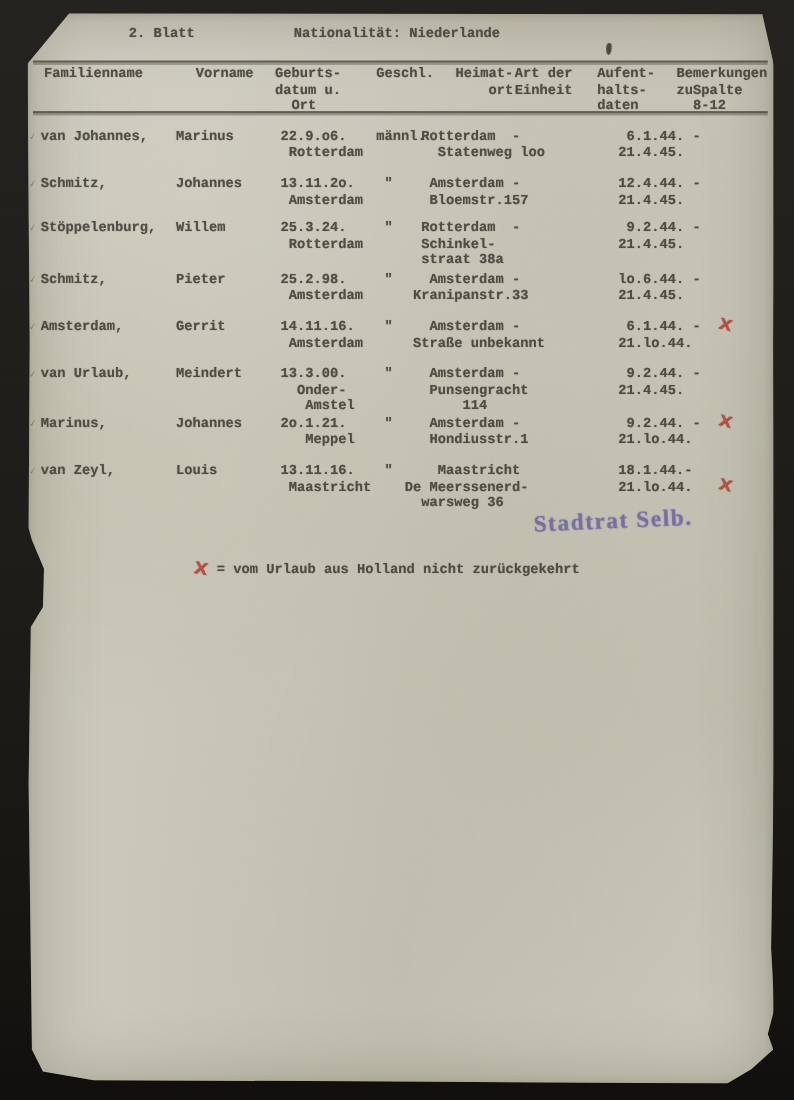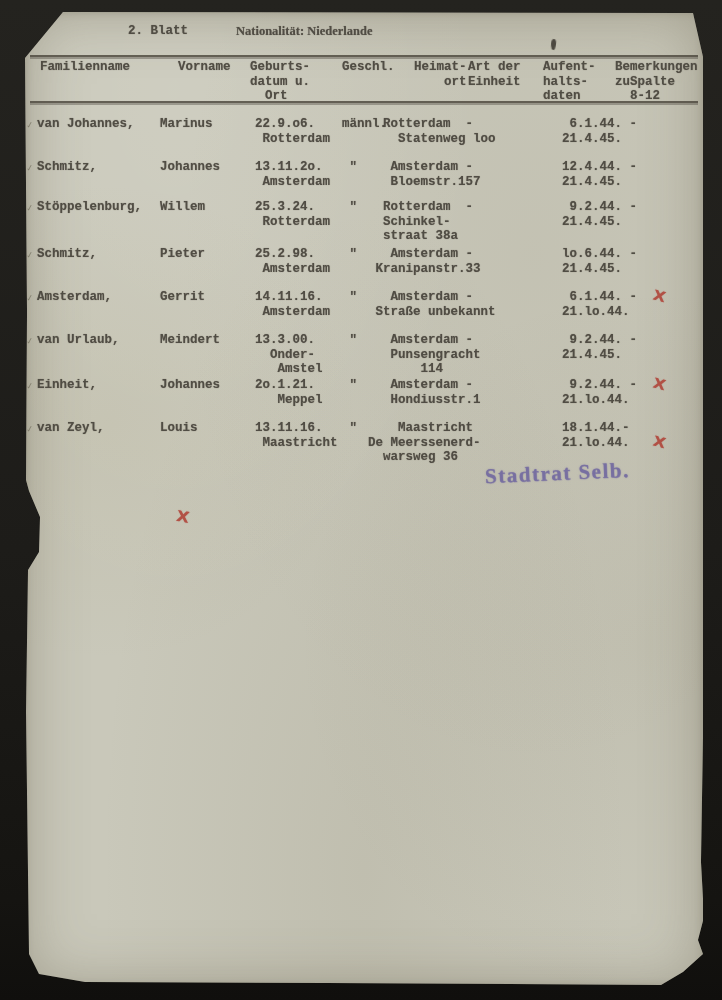--- a/index.html
+++ b/index.html
@@ -46,22 +46,22 @@
   .h-hei{left:389px}.h-ein{left:443px}.h-auf{left:518px}.h-bem{left:590px}
   .header{position:absolute;left:0;top:48px;width:678px;height:0;}
   .rule{
     position:absolute;left:5px;width:668px;height:2px;
     background:rgba(72,67,58,.8);
     box-shadow:0 2px 0 rgba(72,67,58,.38);
     filter:blur(.4px);
   }
   .rule-top{top:43px;}
   .rule-bottom{top:89px;}
-  .title-sheet{left:103px;top:12px;text-align:center;}
-  .title-nat{left:211px;top:12px;font-family:Liberation Serif, serif;}
+  .title-sheet{left:92px;top:12px;text-align:center;}
+  .title-nat{left:242px;top:12px;}
   .ink-blob{
     position:absolute;left:526px;top:27px;width:5px;height:11px;
     background:#38342d;border-radius:50% 50% 45% 55%/42% 42% 58% 58%;
     transform:rotate(5deg);opacity:.85;filter:blur(.3px);
   }
   .stamp{
     position:absolute;left:460px;top:449px;
     font:bold 21px "Liberation Serif", serif;
     color:rgba(116,107,160,.82);
     letter-spacing:1.5px;
@@ -186,21 +186,21 @@
       <span class="tw cell c-ges"> "</span>
       <span class="tw cell c-hei">   Amsterdam -
    Punsengracht
        114</span>
       <span class="tw cell c-auf"> 9.2.44. -
 21.4.45.</span>
     </div>
 
     <div class="row" style="top:366px">
       <span class="tw cell c-check">✓</span>
-      <span class="tw cell c-fam">Einheit,</span>
+      <span class="tw cell c-fam">Marinus,</span>
       <span class="tw cell c-vor">Johannes</span>
       <span class="tw cell c-geb">2o.1.21.
    Meppel</span>
       <span class="tw cell c-ges"> "</span>
       <span class="tw cell c-hei">   Amsterdam -
    Hondiusstr.1</span>
       <span class="tw cell c-auf"> 9.2.44. -
 21.lo.44.</span>
       <span class="xmark">X</span>
     </div>
@@ -216,15 +216,16 @@
 De Meerssenerd-
   warsweg 36</span>
       <span class="tw cell c-auf">18.1.44.-
 21.lo.44.</span>
       <span class="xmark x2">X</span>
     </div>
 
     <div class="stamp">Stadtrat Selb.</div>
 
     <span class="legend-x">X</span>
+    <span class="tw legend-text">= vom Urlaub aus Holland nicht zurückgekehrt</span>
 
   </div>
 </div>
 
 </body></html>

